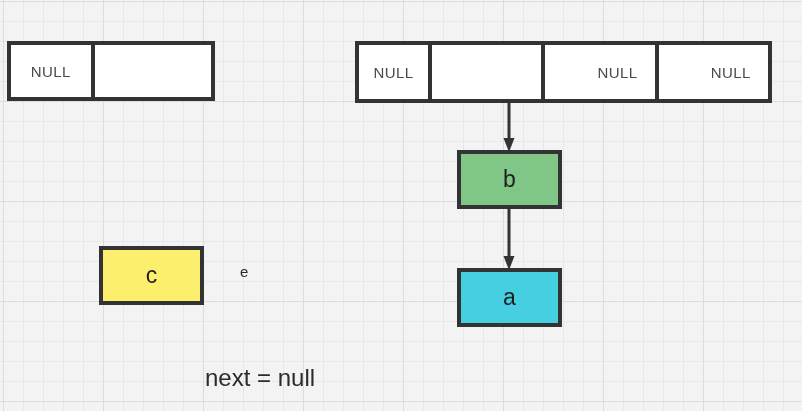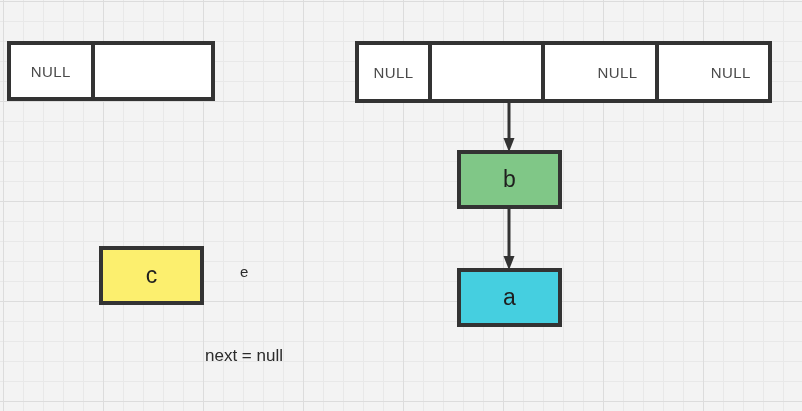--- a/index.html
+++ b/index.html
@@ -89,21 +89,21 @@
   #arrow-table-to-b { left: 495px; top: 100px; width: 30px; height: 54px; }
   #arrow-b-to-a     { left: 495px; top: 206px; width: 30px; height: 66px; }
 
   
   .plain-label {
     position: absolute;
     color: #2b2b2b;
     white-space: nowrap;
   }
   #label-e        { left: 240px; top: 263px; font-size: 15px; }
-  #label-next-null{ left: 205px; top: 346px; font-size: 17px; }
+  #label-next-null{ left: 205px; top: 364px; font-size: 24px; }
 </style>
 </head>
 <body>
 
 <div id="canvas">
 
   <div class="node-table" id="table-left">
     <div class="node-cell">NULL</div>
     <div class="node-cell"></div>
   </div>

